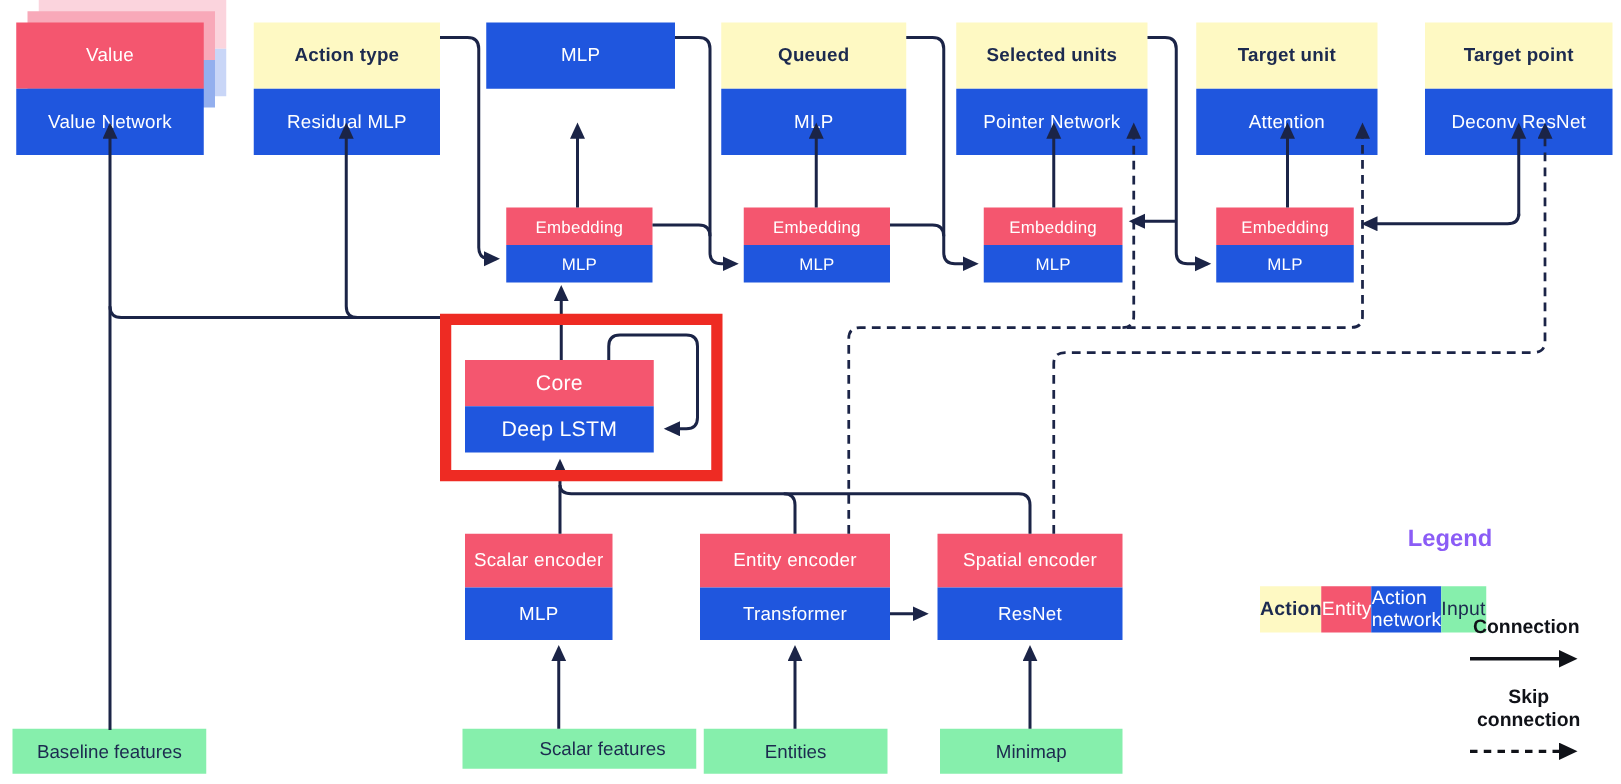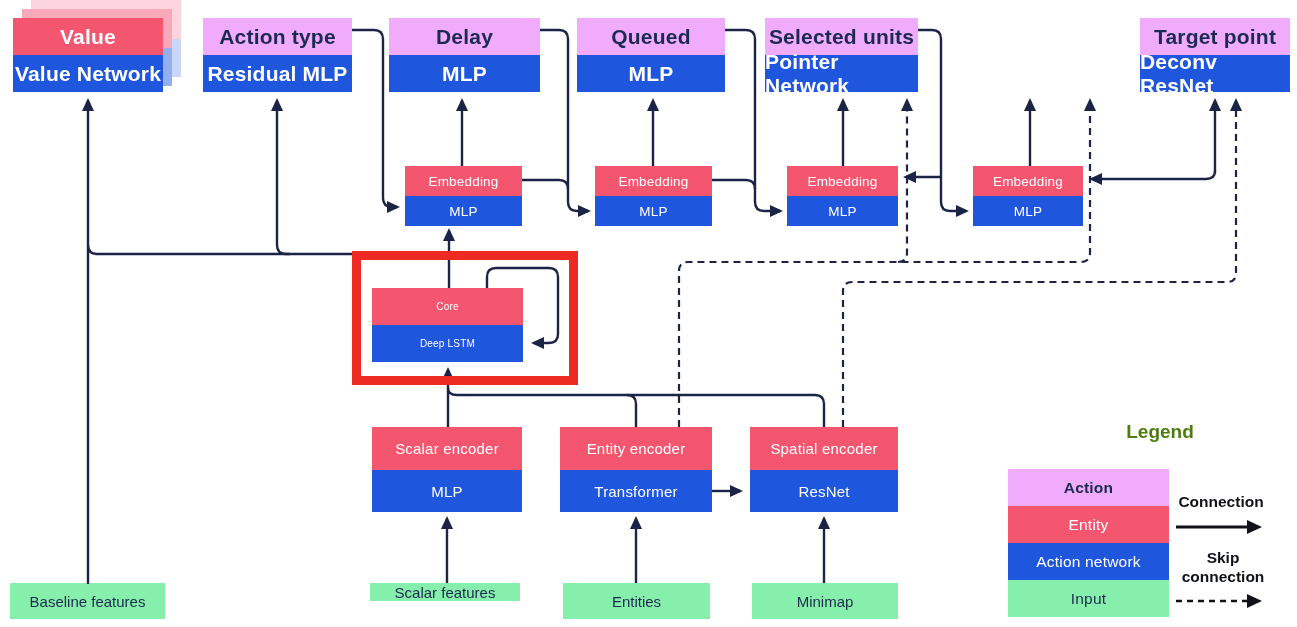--- a/index.html
+++ b/index.html
@@ -1,39 +1,39 @@
 <!DOCTYPE html>
 <html><head>
 <meta charset="utf-8">
 <style>
   html,body{margin:0;padding:0;background:#ffffff;}
   #stage{position:relative;width:1297px;height:627px;background:#fff;overflow:hidden;
          font-family:"Liberation Sans",sans-serif;}
   .box{position:absolute;display:flex;flex-direction:column;z-index:2;}
   .row{display:flex;align-items:center;justify-content:center;letter-spacing:.2px;}
-  .c-yellow{background:#f0abfc;color:#1C2A4F;font-weight:600;}
+  .c-yellow{background:#fef9c3;color:#1C2A4F;font-weight:600;}
   .c-pink{background:#F4566F;color:#ffffff;font-weight:500;}
   .c-blue{background:#1F56DE;color:#ffffff;font-weight:500;}
   .c-green{background:#86efac;color:#1C2A4F;font-weight:400;}
-  .head .row{height:37px;font-size:21px;font-weight:bold;}
+  .head .row{height:53px;font-size:15px;}
   .emb .row{height:30px;font-size:13.5px;}
-  .core .row{height:37px;font-size:10px;}
+  .core .row{height:37px;font-size:17px;}
   .enc .row-a{height:43px;font-size:15px;}
   .enc .row-b{height:42px;font-size:15px;}
   .input{align-items:center;justify-content:center;flex-direction:row;display:flex;
          font-size:15px;}
   .ghost{position:absolute;display:flex;flex-direction:column;z-index:1;}
   .ghost div{flex:1;}
   #connectors{position:absolute;left:0;top:0;z-index:3;pointer-events:none;}
   #highlight{position:absolute;left:352px;top:251px;width:226px;height:134px;
              border:9px solid #EE2B23;box-sizing:border-box;z-index:4;background:transparent;}
   .legend-title{position:absolute;left:1095px;top:421px;width:130px;text-align:center;
-                font-size:19px;font-weight:700;color:#4d7c0f;z-index:2;}
-  .legend-rows{position:absolute;left:1008px;top:469px;width:161px;z-index:2;
-               display:flex;flex-direction:column;}
+                font-size:19px;font-weight:700;color:#8b5cf6;z-index:2;}
+  .legend-rows{position:absolute;left:1008px;top:469px;width:123px;z-index:2;
+               display:flex;flex-direction:row;}
   .legend-rows .row{height:37px;font-size:15.5px;}
   .legend-conn{position:absolute;left:1162px;top:493px;width:118px;text-align:center;
                font-size:15.5px;font-weight:600;color:#101218;z-index:2;}
   .legend-skip{position:absolute;left:1176px;top:548px;width:94px;text-align:center;
                font-size:15.5px;font-weight:600;color:#101218;line-height:1.25;z-index:2;}
 </style>
 </head>
 <body>
 
 <div id="stage">
@@ -49,30 +49,33 @@
 
   <div class="box head" style="left:13px;top:18px;width:150px;">
     <div class="row c-pink">Value</div>
     <div class="row c-blue">Value Network</div>
   </div>
   <div class="box head" style="left:203px;top:18px;width:149px;">
     <div class="row c-yellow">Action type</div>
     <div class="row c-blue">Residual MLP</div>
   </div>
   <div class="box head" style="left:389px;top:18px;width:151px;">
-    <div class="row c-yellow">Delay</div>
     <div class="row c-blue">MLP</div>
   </div>
   <div class="box head" style="left:577px;top:18px;width:148px;">
     <div class="row c-yellow">Queued</div>
     <div class="row c-blue">MLP</div>
   </div>
   <div class="box head" style="left:765px;top:18px;width:153px;">
     <div class="row c-yellow">Selected units</div>
     <div class="row c-blue">Pointer Network</div>
+  </div>
+  <div class="box head" style="left:957px;top:18px;width:145px;">
+    <div class="row c-yellow">Target unit</div>
+    <div class="row c-blue">Attention</div>
   </div>
   <div class="box head" style="left:1140px;top:18px;width:150px;">
     <div class="row c-yellow">Target point</div>
     <div class="row c-blue">Deconv ResNet</div>
   </div>
 
   <div class="box emb" style="left:405px;top:166px;width:117px;">
     <div class="row c-pink">Embedding</div>
     <div class="row c-blue">MLP</div>
   </div>
@@ -87,35 +90,35 @@
   <div class="box emb" style="left:973px;top:166px;width:110px;">
     <div class="row c-pink">Embedding</div>
     <div class="row c-blue">MLP</div>
   </div>
 
   <div class="box core" style="left:372px;top:288px;width:151px;">
     <div class="row c-pink">Core</div>
     <div class="row c-blue">Deep LSTM</div>
   </div>
 
-  <div class="box enc" style="left:372px;top:427px;width:150px;">
+  <div class="box enc" style="left:372px;top:427px;width:118px;">
     <div class="row row-a c-pink">Scalar encoder</div>
     <div class="row row-b c-blue">MLP</div>
   </div>
   <div class="box enc" style="left:560px;top:427px;width:152px;">
     <div class="row row-a c-pink">Entity encoder</div>
     <div class="row row-b c-blue">Transformer</div>
   </div>
   <div class="box enc" style="left:750px;top:427px;width:148px;">
     <div class="row row-a c-pink">Spatial encoder</div>
     <div class="row row-b c-blue">ResNet</div>
   </div>
 
   <div class="input c-green" style="position:absolute;left:10px;top:583px;width:155px;height:36px;z-index:2;">Baseline features</div>
-  <div class="input c-green" style="position:absolute;left:370px;top:583px;width:150px;height:18px;z-index:2;">Scalar features</div>
+  <div class="input c-green" style="position:absolute;left:370px;top:583px;width:150px;height:32px;z-index:2;padding-left:37px;">Scalar features</div>
   <div class="input c-green" style="position:absolute;left:563px;top:583px;width:147px;height:36px;z-index:2;">Entities</div>
   <div class="input c-green" style="position:absolute;left:752px;top:583px;width:146px;height:36px;z-index:2;">Minimap</div>
 
   <div class="legend-title">Legend</div>
   <div class="legend-rows">
     <div class="row c-yellow">Action</div>
     <div class="row c-pink">Entity</div>
     <div class="row c-blue">Action network</div>
     <div class="row c-green">Input</div>
   </div>

